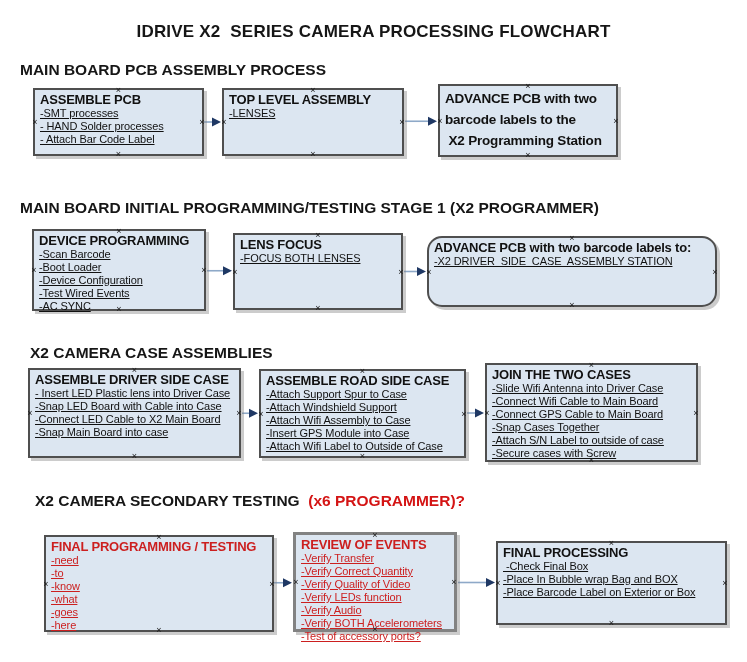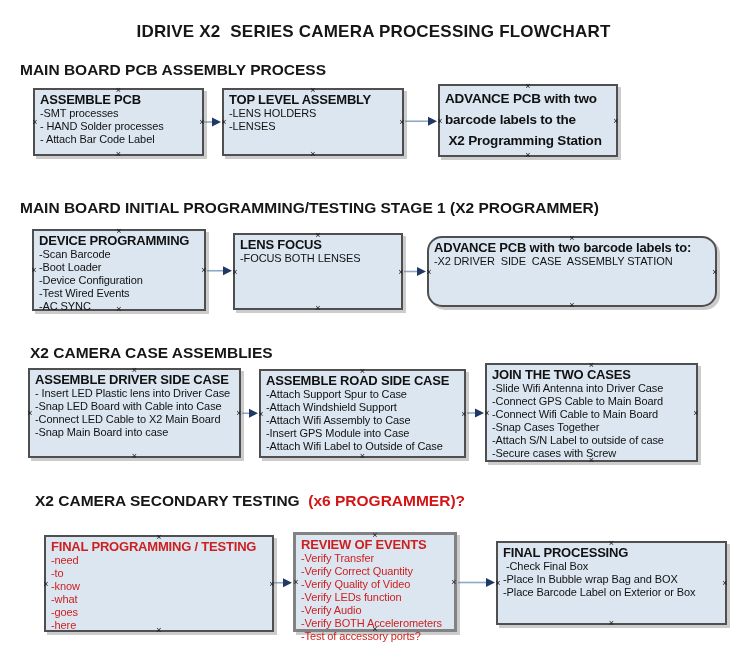--- a/index.html
+++ b/index.html
@@ -17,21 +17,21 @@
   .sec-heading .red-part{color:var(--heading-red);}
   .fbox{
     position:absolute;background:var(--box-fill);
     border:2px solid var(--box-border);
     box-shadow:3px 3px 0 rgba(128,128,128,.40);
     padding:2px 4px 0 5px;box-sizing:border-box;
   }
   .fbox.thick{border:3px solid var(--box-border-thick);}
   .btitle{font-size:13px;font-weight:bold;line-height:15px;white-space:pre;letter-spacing:-.2px;}
   .btitle.multi{line-height:21px;font-size:13.5px;}
-  .bitem{font-size:11px;line-height:13px;white-space:pre;letter-spacing:-.1px;}
+  .bitem{font-size:11px;line-height:13px;white-space:pre;letter-spacing:-.1px;text-decoration:underline;}
   .fbox.red .btitle,.fbox.red .bitem{color:var(--red-text);}
   .handle{
     position:absolute;font-size:9px;line-height:1;color:#1a1a1a;font-weight:normal;
     transform:translate(-50%,-50%);pointer-events:none;
   }
   #arrow-layer{position:absolute;left:0;top:0;pointer-events:none;}
 </style>
 </head>
 <body>
 
@@ -80,21 +80,20 @@
       <div class="bitem">-SMT processes</div>
       <div class="bitem">- HAND Solder processes</div>
       <div class="bitem">- Attach Bar Code Label</div>
       <span class="handle" style="left: 50%; top: 0px;">×</span>
       <span class="handle" style="left: 100%; top: 50%;">×</span>
       <span class="handle" style="left: 50%; top: 100%;">×</span>
       <span class="handle" style="left: 0px; top: 50%;">×</span>
     </div>
     <div class="fbox" style="left: 222px; top: 88px; width: 182px; height: 68px;">
       <div class="btitle">TOP LEVEL ASSEMBLY</div>
-      <div class="bitem">-LENS HOLDERS</div>
       <div class="bitem">-LENSES</div>
       <span class="handle" style="left: 50%; top: 0px;">×</span>
       <span class="handle" style="left: 100%; top: 50%;">×</span>
       <span class="handle" style="left: 50%; top: 100%;">×</span>
       <span class="handle" style="left: 0px; top: 50%;">×</span>
     </div>
     <div class="fbox" style="left: 438px; top: 84px; width: 180px; height: 73px;">
       <div class="btitle multi">ADVANCE PCB with two</div>
       <div class="btitle multi">barcode labels to the</div>
       <div class="btitle multi"> X2 Programming Station</div>
@@ -150,22 +149,22 @@
       <div class="bitem">-Insert GPS Module into Case</div>
       <div class="bitem">-Attach Wifi Label to Outside of Case</div>
       <span class="handle" style="left: 50%; top: 0px;">×</span>
       <span class="handle" style="left: 100%; top: 50%;">×</span>
       <span class="handle" style="left: 50%; top: 100%;">×</span>
       <span class="handle" style="left: 0px; top: 50%;">×</span>
     </div>
     <div class="fbox" style="left: 485px; top: 363px; width: 213px; height: 99px;">
       <div class="btitle">JOIN THE TWO CASES</div>
       <div class="bitem">-Slide Wifi Antenna into Driver Case</div>
+      <div class="bitem">-Connect Wifi Cable to Main Board</div>
       <div class="bitem">-Connect GPS Cable to Main Board</div>
-      <div class="bitem">-Connect Wifi Cable to Main Board</div>
       <div class="bitem">-Snap Cases Together</div>
       <div class="bitem">-Attach S/N Label to outside of case</div>
       <div class="bitem">-Secure cases with Screw</div>
       <span class="handle" style="left: 50%; top: 0px;">×</span>
       <span class="handle" style="left: 100%; top: 50%;">×</span>
       <span class="handle" style="left: 50%; top: 100%;">×</span>
       <span class="handle" style="left: 0px; top: 50%;">×</span>
     </div>
     <div class="fbox red" style="left: 22px; top: 535px; width: 230px; height: 97px; margin-left: 22px;">
       <div class="btitle">FINAL PROGRAMMING / TESTING</div>

